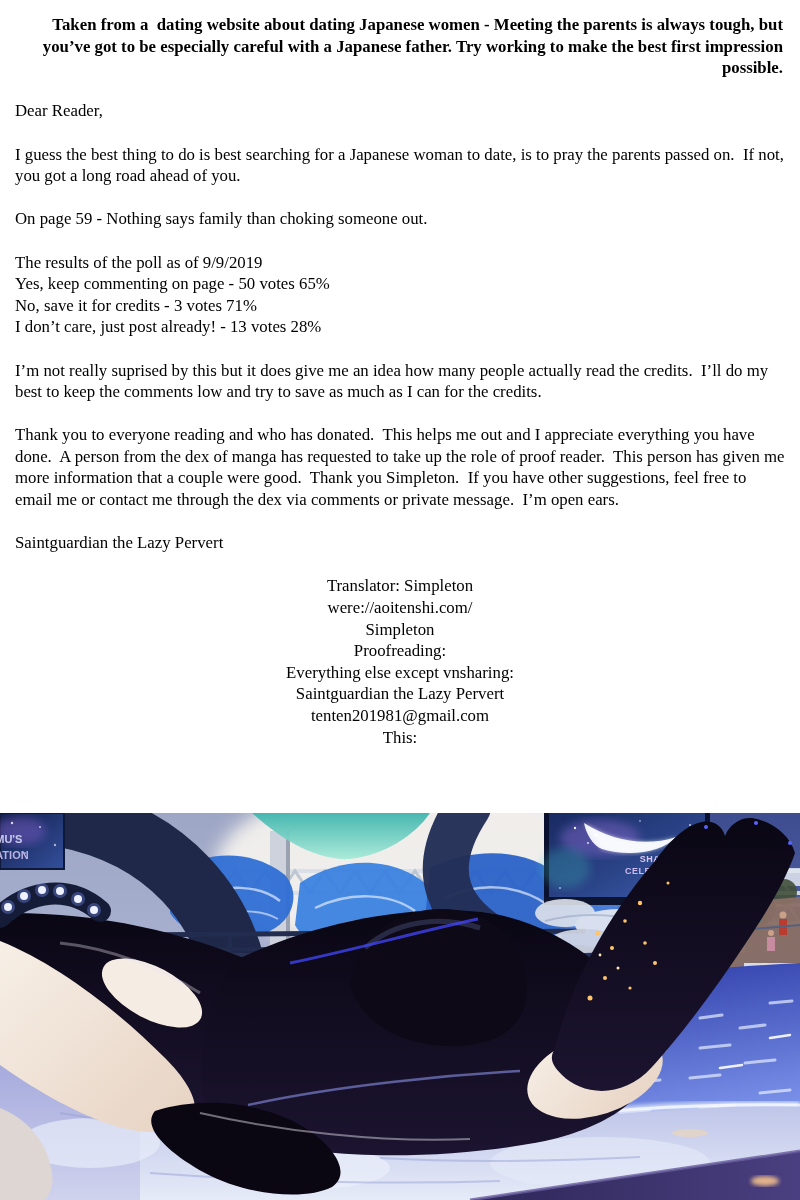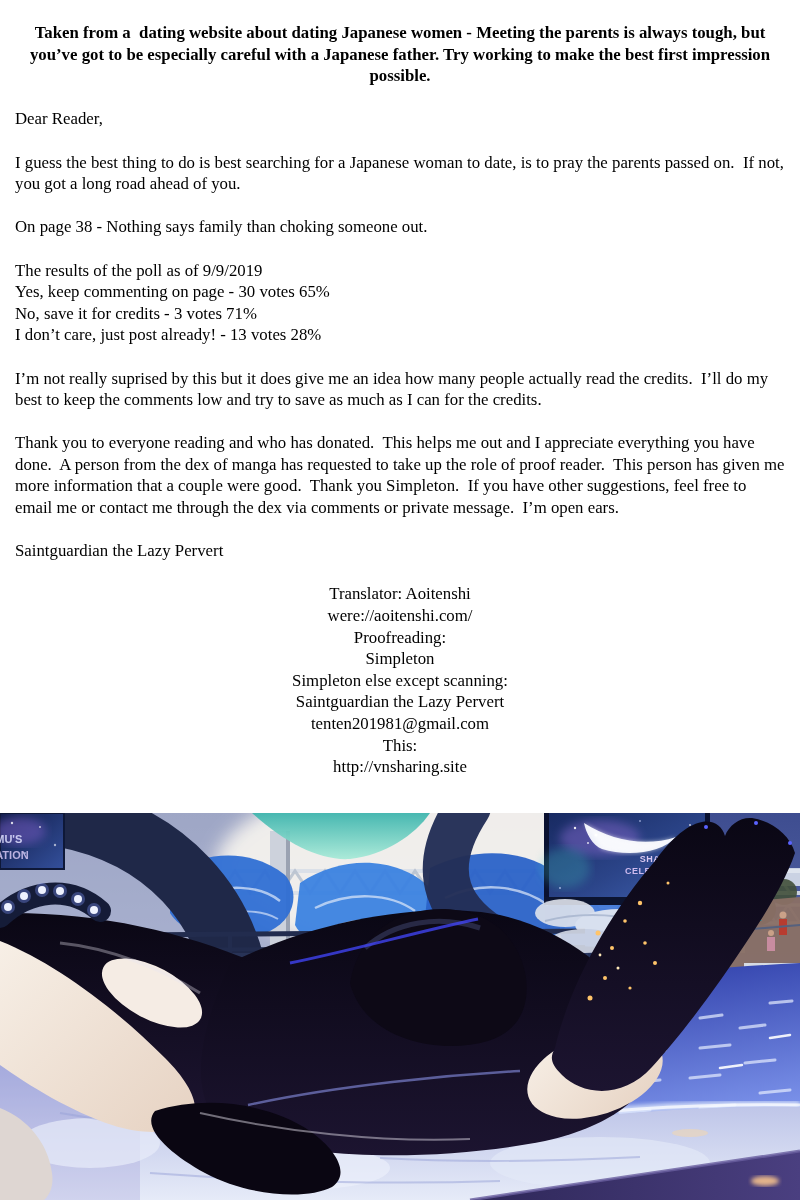--- a/index.html
+++ b/index.html
@@ -4,57 +4,56 @@
 <style>
   html,body{margin:0;padding:0;}
   body{
     width:800px;height:1200px;position:relative;overflow:hidden;
     background:#ffffff;color:#000;
     font-family:"Liberation Serif","DejaVu Serif",serif;
     font-size:16.8px;line-height:21.6px;
   }
   .content{padding:8px 15px 0 15px;height:805px;overflow:hidden;}
   .content p{margin:21.6px 0 0 0;white-space:pre-wrap;}
-  p.header{margin-top:14px;font-weight:bold;text-align:center;padding:0 2px;}
+  p.header{margin-top:6px;font-weight:bold;text-align:right;padding:0 2px;}
   .block{margin-top:21.6px;}
   .block div{white-space:pre-wrap;}
   .credits{margin-top:21.6px;text-align:center;}
   .photo{position:absolute;top:813px;left:0;width:800px;height:387px;}
   .photo svg{display:block;}
   text{font-family:"Liberation Sans","DejaVu Sans",sans-serif;}
 </style>
 </head>
 <body>
 
 <div class="content">
   <p class="header">Taken from a  dating website about dating Japanese women - Meeting the parents is always tough, but you’ve got to be especially careful with a Japanese father. Try working to make the best first impression possible.</p>
   <p>Dear Reader,</p>
   <p>I guess the best thing to do is best searching for a Japanese woman to date, is to pray the parents passed on.  If not, you got a long road ahead of you.</p>
-  <p>On page 38 - Nothing says family than choking someone out.</p>
+  <p>On page 59 - Nothing says family than choking someone out.</p>
   <div class="block">
     <div>The results of the poll as of 9/9/2019</div>
-    <div>Yes, keep commenting on page - 30 votes 65%</div>
+    <div>Yes, keep commenting on page - 50 votes 65%</div>
     <div>No, save it for credits - 3 votes 71%</div>
     <div>I don’t care, just post already! - 13 votes 28%</div>
   </div>
   <p>I’m not really suprised by this but it does give me an idea how many people actually read the credits.  I’ll do my best to keep the comments low and try to save as much as I can for the credits.</p>
   <p>Thank you to everyone reading and who has donated.  This helps me out and I appreciate everything you have done.  A person from the dex of manga has requested to take up the role of proof reader.  This person has given me more information that a couple were good.  Thank you Simpleton.  If you have other suggestions, feel free to email me or contact me through the dex via comments or private message.  I’m open ears.</p>
   <div class="block">
     <div>Saintguardian the Lazy Pervert</div>
   </div>
   <div class="credits">
-    <div>Translator: Aoitenshi</div>
+    <div>Translator: Simpleton</div>
     <div>were://aoitenshi.com/</div>
+    <div>Simpleton</div>
     <div>Proofreading:</div>
-    <div>Simpleton</div>
-    <div>Simpleton else except scanning:</div>
+    <div>Everything else except vnsharing:</div>
     <div>Saintguardian the Lazy Pervert</div>
     <div>tenten201981@gmail.com</div>
     <div>This:</div>
-    <div>http://vnsharing.site</div>
   </div>
 </div>
 
 <div class="photo">
 <svg width="800" height="387" viewBox="0 0 800 387" xmlns="http://www.w3.org/2000/svg">
   <defs>
     <linearGradient id="gSky" x1="0" y1="0" x2="0" y2="1">
       <stop offset="0" stop-color="#3e4d90"></stop>
           <stop offset="0.5" stop-color="#5a6aac"></stop>
           <stop offset="1" stop-color="#6a7ab8"></stop>

